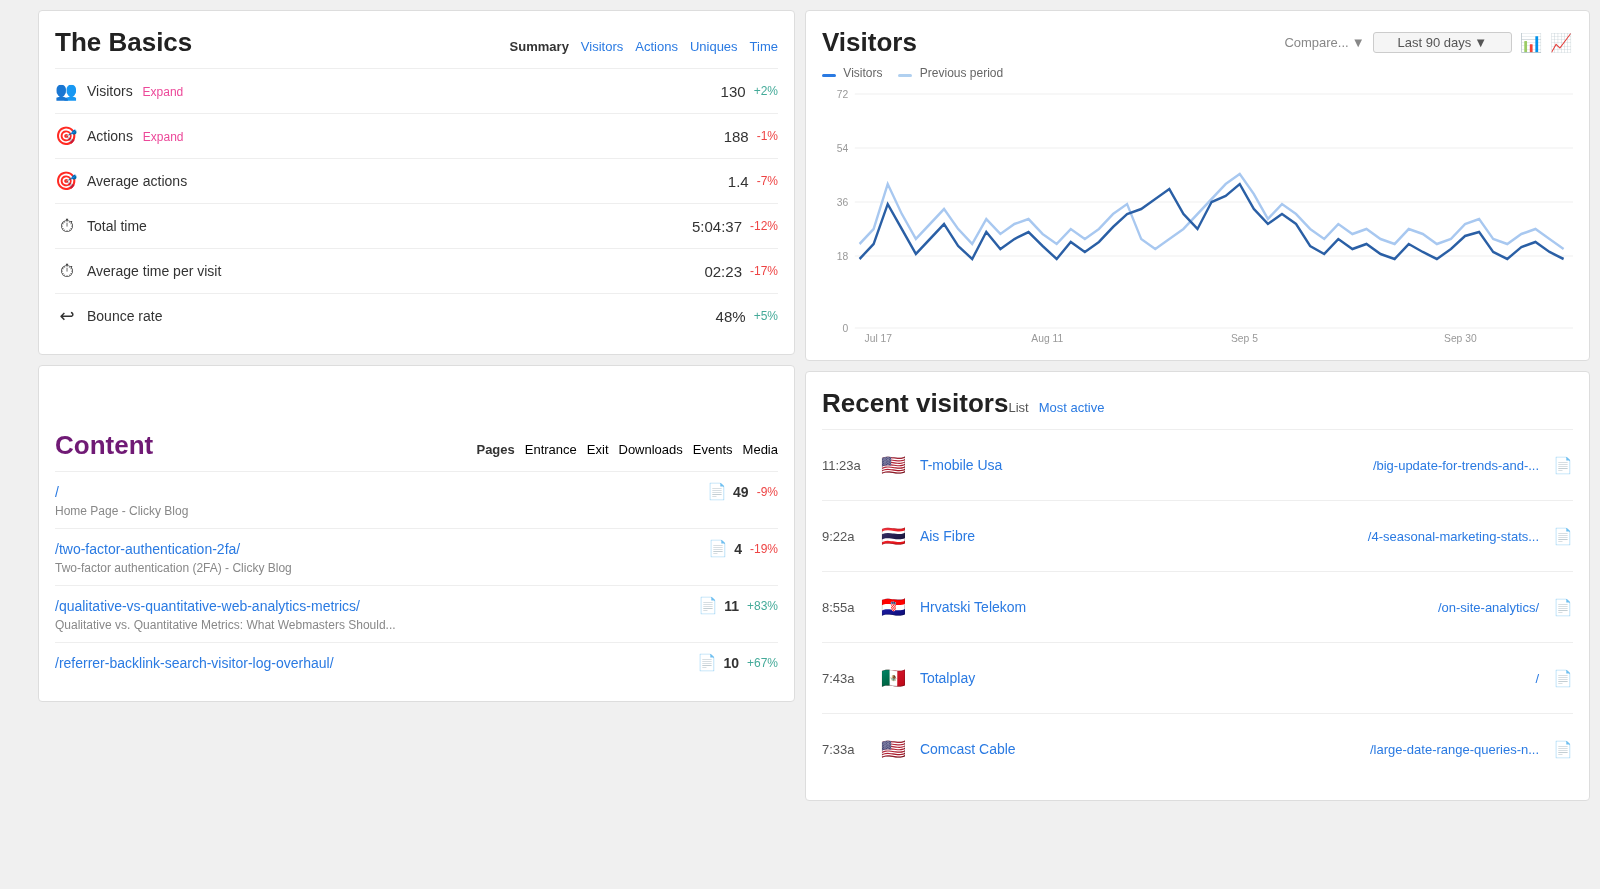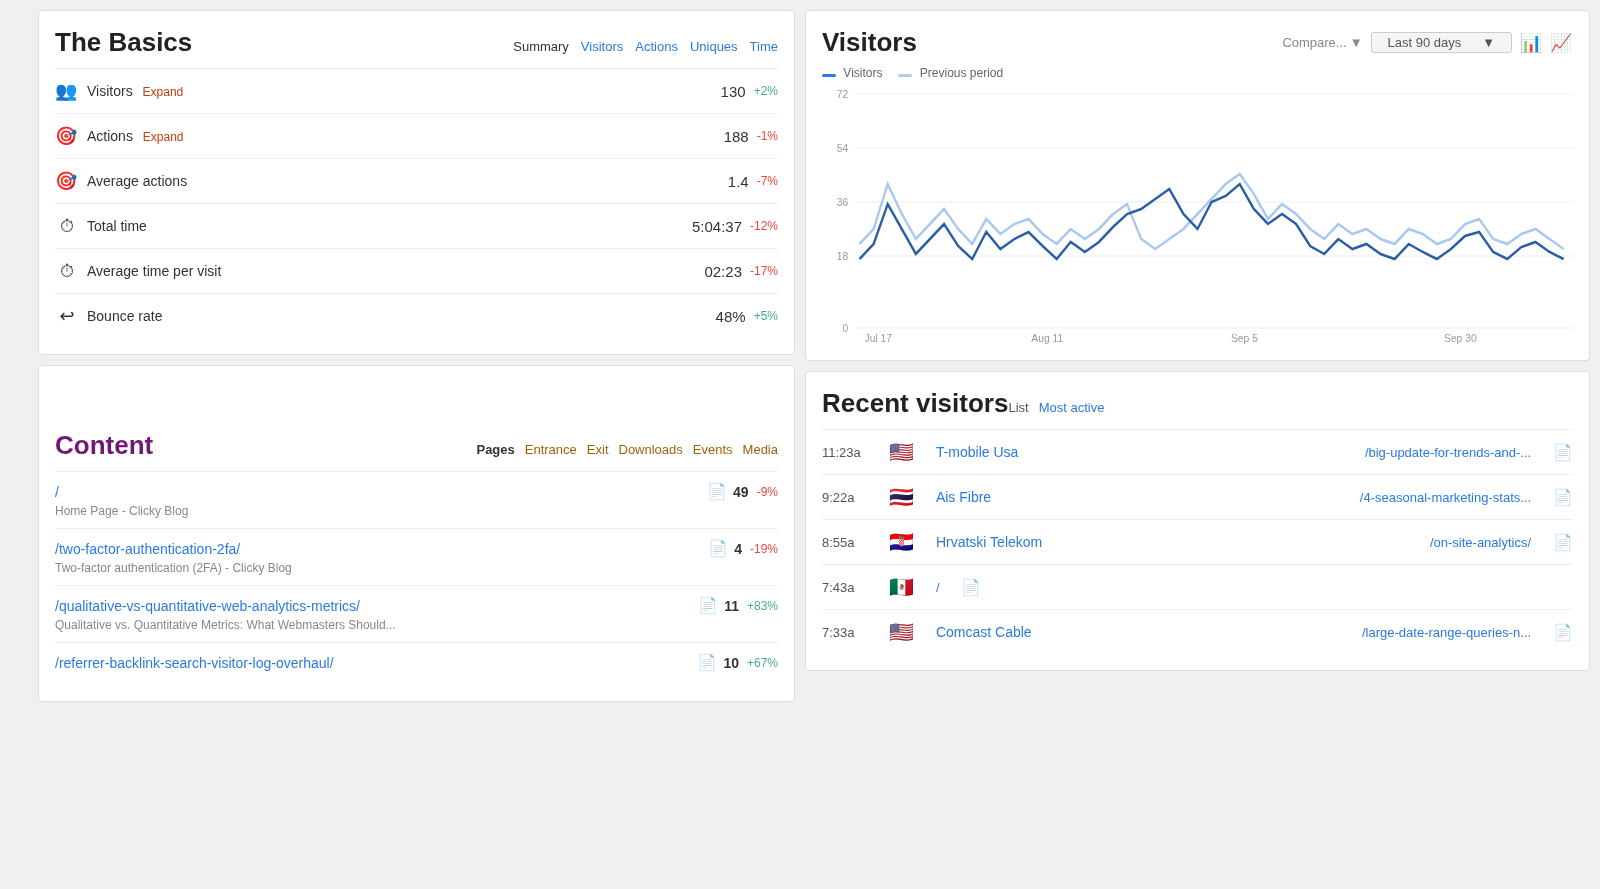--- a/index.html
+++ b/index.html
@@ -6,67 +6,67 @@
     body { font-family: Arial, sans-serif; font-size: 14px; background: #f0f0f0; color: #333; }
     
     .container { display: grid; grid-template-columns: 1fr 1fr; gap: 10px; padding: 10px; max-width: 1600px; }
     
     .panel { background: #fff; border: 1px solid #ddd; border-radius: 4px; padding: 16px; }
     
     
     .basics-header { display: flex; align-items: baseline; justify-content: space-between; margin-bottom: 10px; }
     .basics-title { font-size: 26px; font-weight: bold; color: #222; }
     .basics-tabs { display: flex; gap: 12px; font-size: 13px; }
-    .basics-tabs span { color: #333; font-weight: normal; }
+    .basics-tabs span { color: #333; font-weight: bold; }
     .basics-tabs a { color: #2a7ae2; text-decoration: none; }
     
     .basics-row { display: flex; align-items: center; padding: 10px 0; border-top: 1px solid #eee; }
     .basics-icon { width: 24px; height: 24px; margin-right: 8px; display: flex; align-items: center; justify-content: center; font-size: 18px; }
     .basics-label { flex: 1; font-size: 14px; color: #333; }
-    .expand-link { color: #c2410c; text-decoration: none; font-size: 12px; margin-left: 6px; }
+    .expand-link { color: #ec4899; text-decoration: none; font-size: 12px; margin-left: 6px; }
     .basics-value { font-weight: normal; font-size: 15px; margin-right: 8px; }
     .change-pos { color: #4a9; font-size: 12px; }
     .change-neg { color: #e44; font-size: 12px; }
 
     
     .content-header { display: flex; align-items: baseline; justify-content: space-between; margin-bottom: 10px; }
     .content-title { font-size: 26px; font-weight: bold; color: #701a75; margin-top: 48px; }
     .content-tabs { display: flex; gap: 10px; font-size: 13px; }
     .content-tabs span { color: #333; font-weight: bold; }
-    .content-tabs a { color: #a16207; text-decoration: none; }
+    .content-tabs a { color: #000000; text-decoration: none; }
     
     .content-row { padding: 10px 0; border-top: 1px solid #eee; }
     .content-row-top { display: flex; align-items: center; }
     .content-link { color: #2a7ae2; text-decoration: none; font-size: 14px; flex: 1; }
     .content-icon { font-size: 16px; margin-right: 6px; color: #6af; }
     .content-count { font-weight: bold; font-size: 14px; margin-right: 8px; }
     .content-subtitle { color: #888; font-size: 12px; margin-top: 3px; }
 
     
     .visitors-header { display: flex; align-items: center; justify-content: space-between; margin-bottom: 8px; }
     .visitors-title { font-size: 26px; font-weight: bold; color: #222; }
     .visitors-controls { display: flex; align-items: center; gap: 8px; }
     .compare-btn { color: #888; font-size: 13px; display: flex; align-items: flex-start; gap: 3px; }
-    .period-btn { color: #555; font-size: 13px; display: flex; align-items: center; gap: 21px; background: #f5f5f5; border: 1px solid #ccc; border-radius: 3px; padding: 2px 16px; cursor: pointer; }
+    .period-btn { color: #555; font-size: 13px; display: flex; align-items: center; gap: 3px; background: #f5f5f5; border: 1px solid #ccc; border-radius: 3px; padding: 2px 24px; cursor: pointer; }
     .chart-icon { font-size: 18px; cursor: pointer; }
     
     .chart-legend { display: flex; gap: 16px; font-size: 12px; color: #666; margin-bottom: 4px; align-items: center; }
     .legend-dot { width: 14px; height: 3px; border-radius: 2px; display: inline-block; margin-right: 4px; }
     .legend-visitors { background: #2a7ae2; }
     .legend-previous { background: #b0d0f0; }
     
     .chart-area { position: relative; height: 260px; }
     
     
     .recent-header { display: flex; align-items: baseline; margin-bottom: 10px; }
     .recent-tabs { display: flex; gap: 10px; font-size: 13px; }
     .recent-tabs span { color: #555; }
     .recent-tabs a { color: #2a7ae2; text-decoration: none; }
     
-    .visitor-row { display: flex; align-items: center; padding: 10px 0; border-top: 1px solid #eee; gap: 22px; }
+    .visitor-row { display: flex; align-items: center; padding: 23px 0; border-top: 1px solid #eee; gap: 14px; }
     .visitor-time { color: #555; font-size: 13px; min-width: 45px; }
     .visitor-flag { font-size: 20px; }
     .visitor-isp { color: #2a7ae2; text-decoration: none; font-size: 14px; flex: 1; }
     .visitor-page { color: #2a7ae2; text-decoration: none; font-size: 13px; }
     .visitor-action-icon { font-size: 16px; color: #6af; }
 
     .right-col { display: flex; flex-direction: column; gap: 10px; }
 
     svg.chart-svg { width: 100%; height: 100%; }
   </style>
@@ -277,20 +277,21 @@
         <span class="visitor-time">8:55a</span>
         <span class="visitor-flag">🇭🇷</span>
         <a href="#" class="visitor-isp">Hrvatski Telekom</a>
         <a href="#" class="visitor-page">/on-site-analytics/</a>
         <span class="visitor-action-icon">📄</span>
       </div>
 
       <div class="visitor-row">
         <span class="visitor-time">7:43a</span>
         <span class="visitor-flag">🇲🇽</span>
+        <a href="#" class="visitor-isp">Totalplay</a>
         <a href="#" class="visitor-page">/</a>
         <span class="visitor-action-icon">📄</span>
       </div>
 
       <div class="visitor-row">
         <span class="visitor-time">7:33a</span>
         <span class="visitor-flag">🇺🇸</span>
         <a href="#" class="visitor-isp">Comcast Cable</a>
         <a href="#" class="visitor-page">/large-date-range-queries-n...</a>
         <span class="visitor-action-icon">📄</span>

